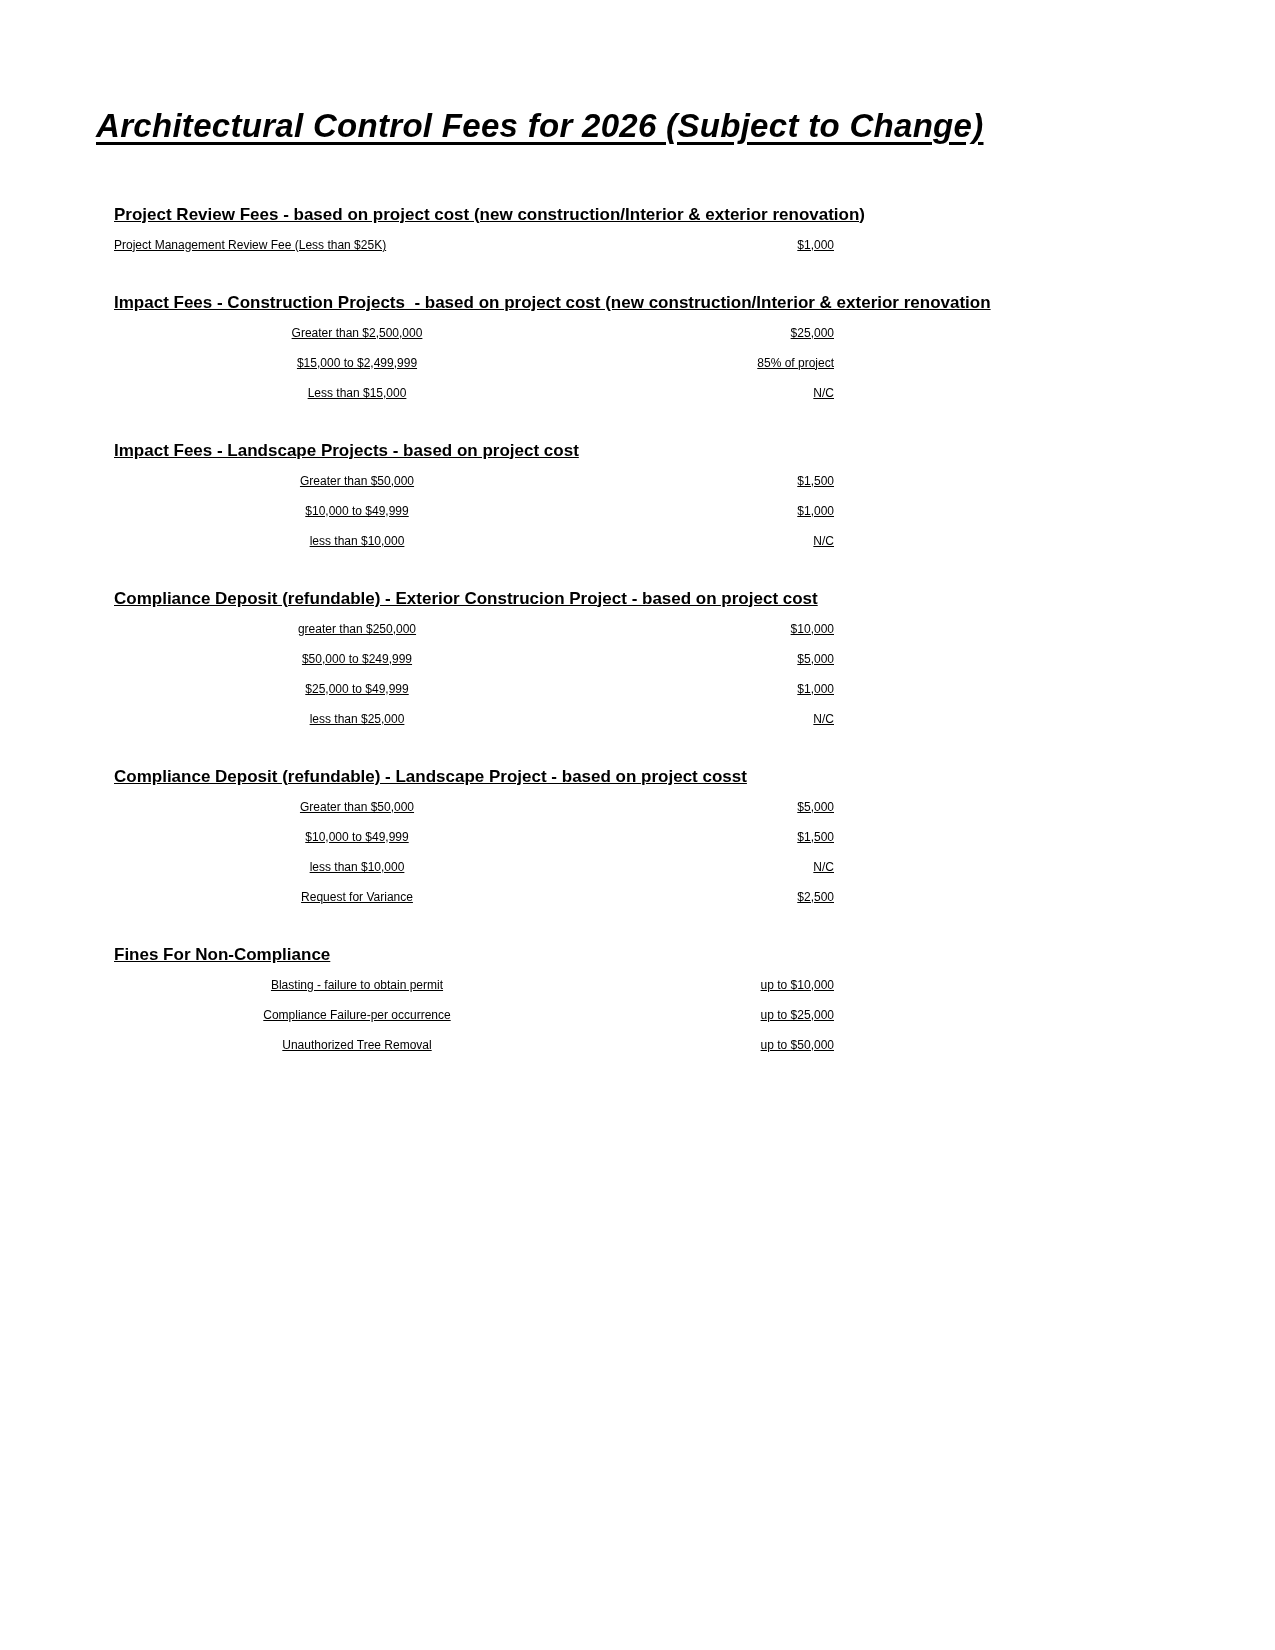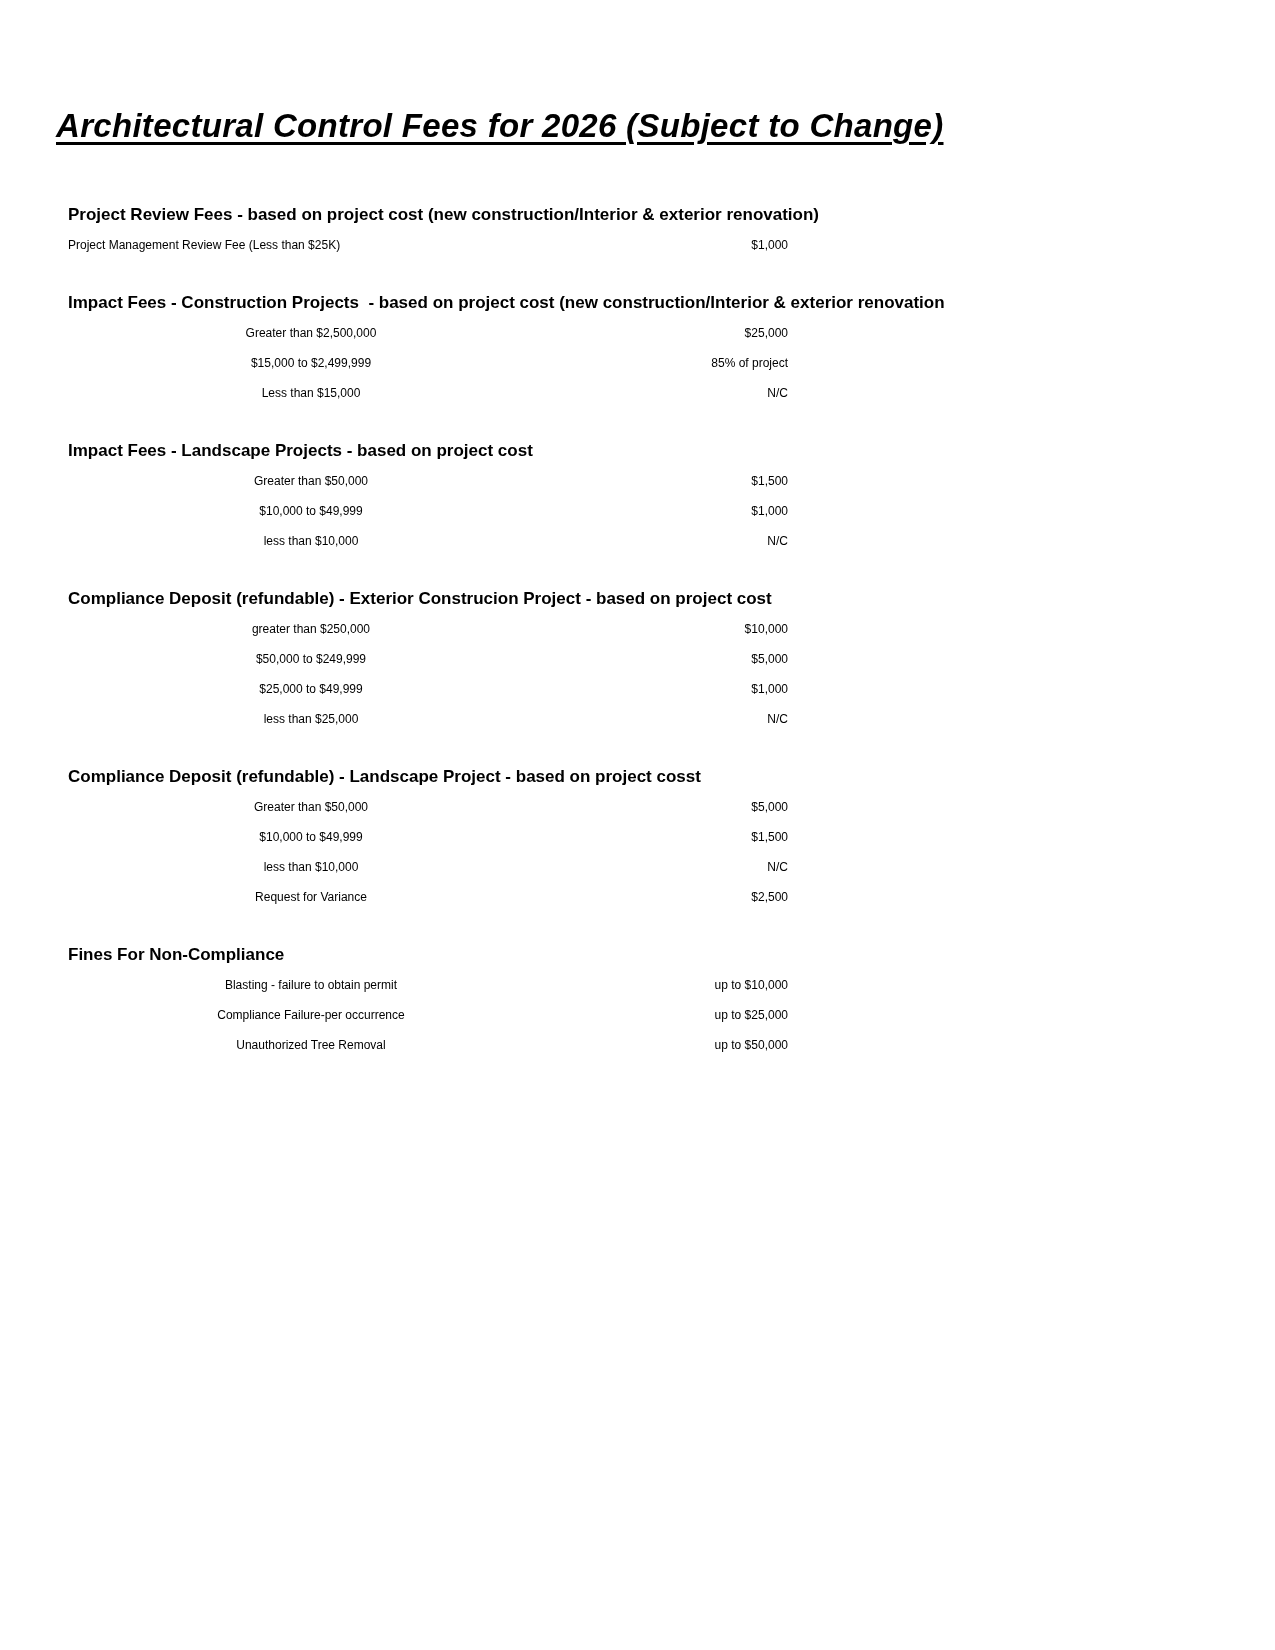--- a/index.html
+++ b/index.html
@@ -12,36 +12,37 @@
     height: 1650px;
     overflow: hidden;
     font-family: "Liberation Sans", sans-serif;
     color: #000000;
   }
   .page {
     position: relative;
     width: 1275px;
     height: 1650px;
     box-sizing: border-box;
-    padding: 106px 0 0 56px;
+    padding: 106px 0 0 96px;
   }
   .doc-title {
     font-size: 33px;
     font-weight: bold;
     font-style: italic;
     text-decoration: underline;
     text-decoration-thickness: 3px;
     text-underline-offset: 5px;
     letter-spacing: 0.3px;
     margin: 0 0 54px 0;
     white-space: pre;
     line-height: 1.2;
   }
   .section {
-    margin: 0 0 28px 12px;
+    margin: 0 0 28px 18px;
+    text-decoration: underline;
   }
   .section-heading {
     font-size: 17px;
     font-weight: bold;
     line-height: 30px;
     margin: 0;
     white-space: pre;
     overflow: visible;
   }
   .fee-row {

